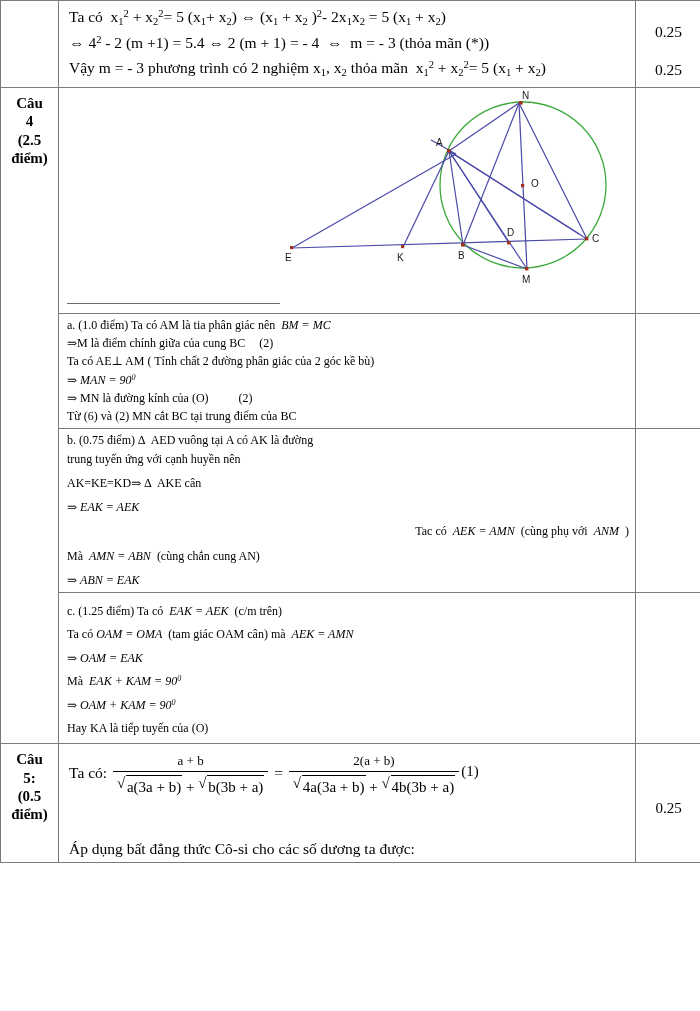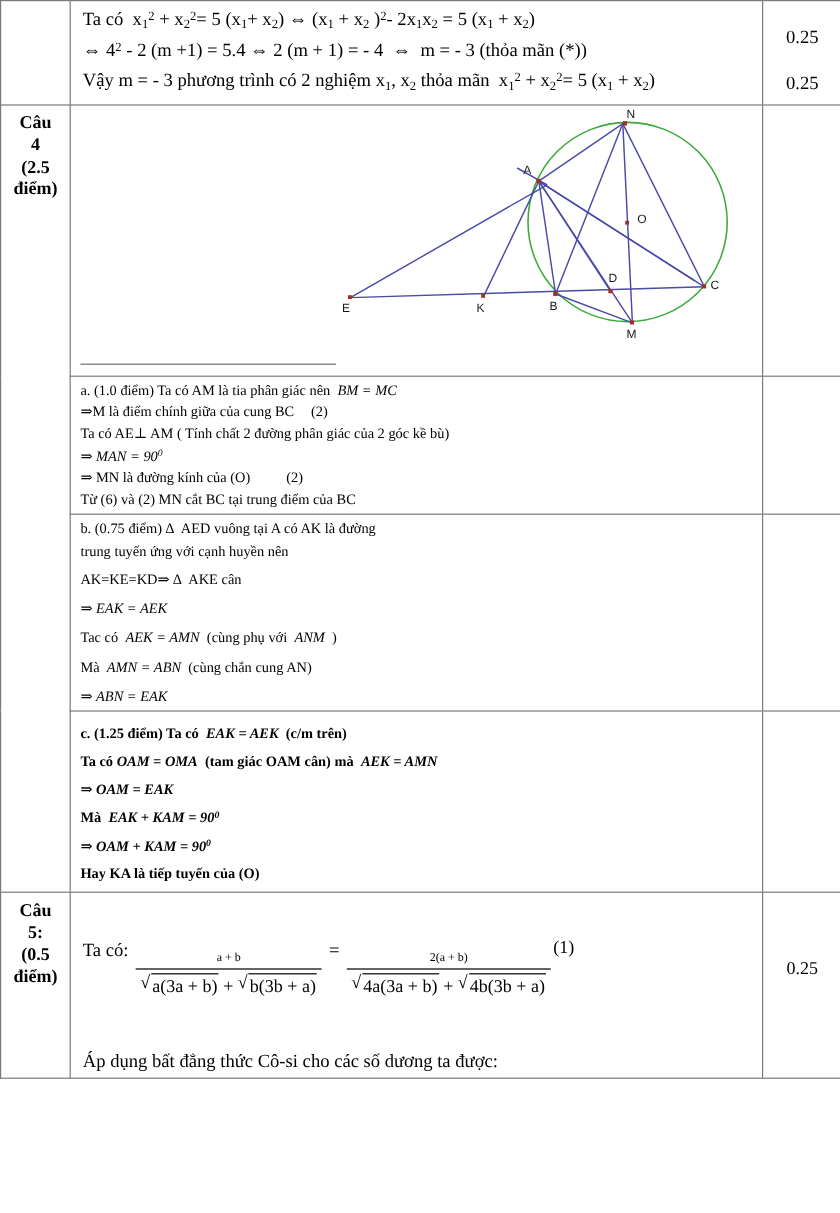--- a/index.html
+++ b/index.html
@@ -84,23 +84,22 @@
   .fracwrap {
     display: inline-block;
     vertical-align: middle;
     text-align: center;
     margin: 0 2px;
   }
   .fracwrap .num {
     display: block;
     padding: 0 6px 1px 6px;
     border-bottom: 1.6px solid #000;
-    font-size: 10px;
+    font-size: 13px;
     line-height: 1.25;
-    margin-top: 40px;
   }
   .fracwrap .den {
     display: block;
     padding: 2px 4px 0 4px;
     font-size: 15px;
     line-height: 1.35;
     white-space: nowrap;
   }
   .rad {
     display: inline-block;
@@ -234,31 +233,31 @@
     <td class="col-pts"></td>
   </tr>
 
   <tr>
     <td class="col-body">
       <div class="body-pad">
         <div class="ln">b. (0.75 điểm) ∆&nbsp; AED vuông tại A có AK là đường</div>
         <div class="ln">trung tuyến ứng với cạnh huyền nên</div>
         <div class="ln" style="margin-top:6px;">AK=KE=KD⇒ ∆&nbsp; AKE cân</div>
         <div class="ln" style="margin-top:6px;">⇒ <span class="it">EAK = AEK</span></div>
-        <div class="ln" style="margin-top:6px;">Tac có&nbsp; <span class="it">AEK = AMN</span>&nbsp;&nbsp;(cùng phụ với&nbsp; <span class="it">ANM</span>&nbsp; )</div>
+        <div class="ln" style="margin-top:6px;text-align:right;">Tac có&nbsp; <span class="it">AEK = AMN</span>&nbsp;&nbsp;(cùng phụ với&nbsp; <span class="it">ANM</span>&nbsp; )</div>
         <div class="ln" style="margin-top:6px;">Mà&nbsp; <span class="it">AMN = ABN</span>&nbsp; (cùng chắn cung AN)</div>
         <div class="ln" style="margin-top:6px;">⇒ <span class="it">ABN = EAK</span></div>
       </div>
     </td>
     <td class="col-pts"></td>
   </tr>
 
   <tr>
     <td class="col-body">
-      <div class="body-pad" style="padding-top:7px; line-height:1.95;font-weight:bold;">
+      <div class="body-pad" style="padding-top:7px; line-height:1.95;">
         <div class="ln">c. (1.25 điểm) Ta có&nbsp; <span class="it">EAK = AEK</span>&nbsp; (c/m trên)</div>
         <div class="ln">Ta có <span class="it">OAM = OMA</span>&nbsp; (tam giác OAM cân) mà&nbsp; <span class="it">AEK = AMN</span></div>
         <div class="ln">⇒ <span class="it">OAM = EAK</span></div>
         <div class="ln">Mà&nbsp; <span class="it">EAK + KAM = 90<sup>0</sup></span></div>
         <div class="ln">⇒ <span class="it">OAM + KAM = 90<sup>0</sup></span></div>
         <div class="ln">Hay KA là tiếp tuyến của (O)</div>
       </div>
     </td>
     <td class="col-pts"></td>
   </tr>

